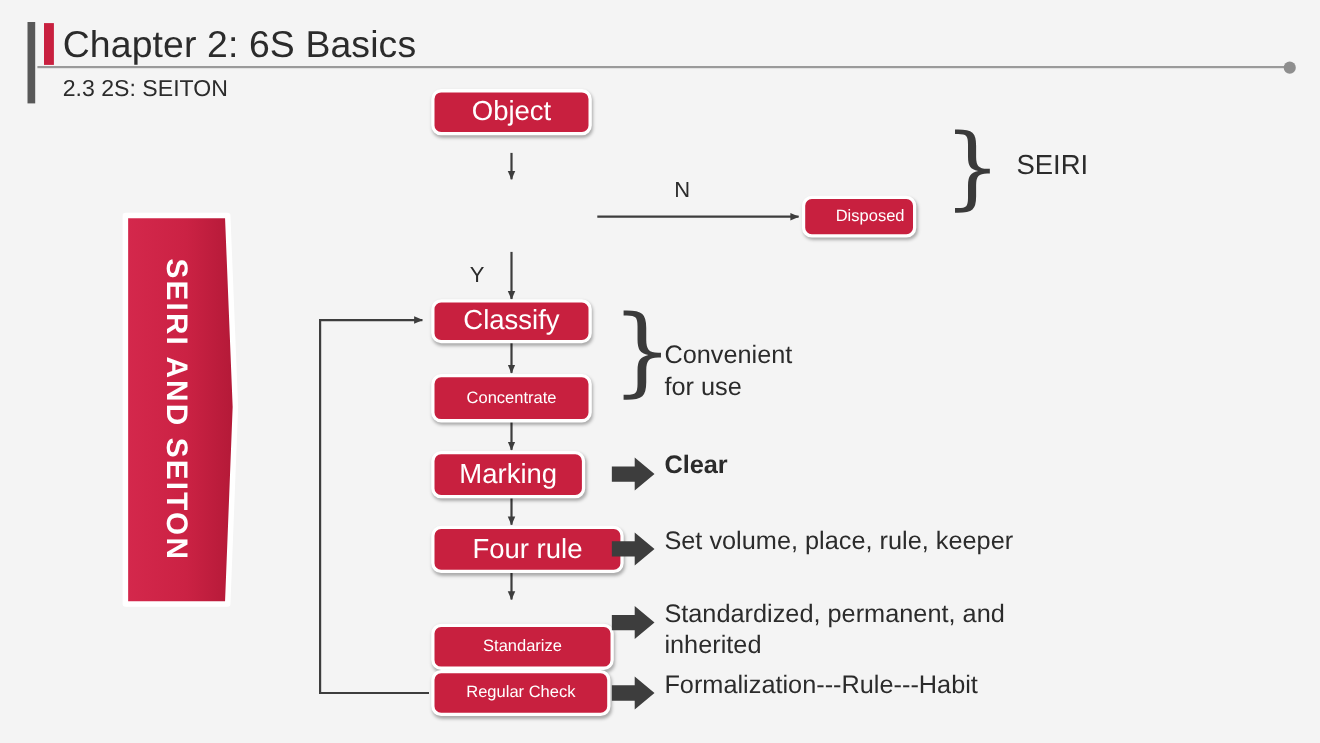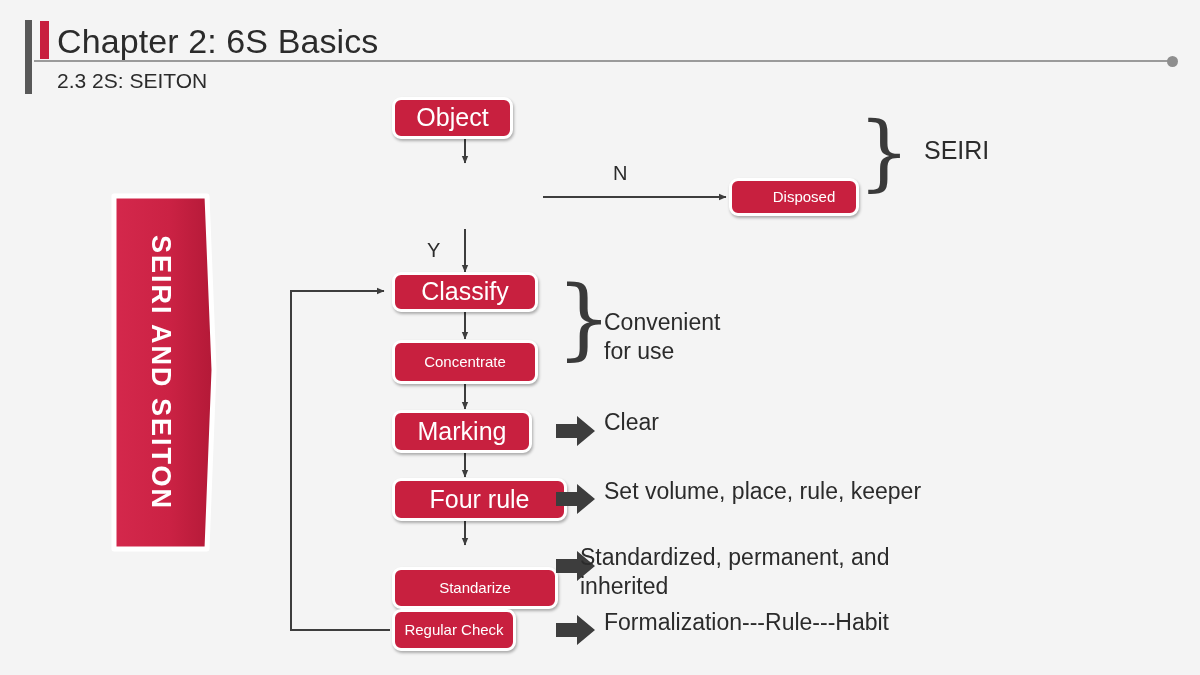--- a/index.html
+++ b/index.html
@@ -225,66 +225,66 @@
 
       <line x1="465" y1="587" x2="465" y2="609" marker-end="url(#arw)"></line>
 
       <path d="M390,630 L291,630 L291,291 L384,291" marker-end="url(#arw)"></path>
     </g>
   </svg>
 
   <div class="edge-label" style="left:613px; top:162px;">N</div>
   <div class="edge-label" style="left:427px; top:239px;">Y</div>
 
-  <div class="node big" style="left:392px; top:97px; width:121px; height:42px;">Object</div>
-
-
-  <div class="node small" style="left:729px; top:178px; width:130px; height:38px;padding-left:20px;">Disposed</div>
+  <div class="node big" style="left:392px; top:81px; width:146px; height:42px;">Object</div>
+
+
+  <div class="node small" style="left:729px; top:178px; width:104px; height:38px;padding-left:20px;">Disposed</div>
 
   <div class="node big" style="left:392px; top:272px; width:146px; height:40px;">Classify</div>
 
   <div class="node small" style="left:392px; top:340px; width:146px; height:44px;">Concentrate</div>
 
   <div class="node big" style="left:392px; top:410px; width:140px; height:43px;">Marking</div>
 
   <div class="node big" style="left:392px; top:478px; width:175px; height:43px;">Four rule</div>
 
   <div class="node small" style="left:392px; top:567px; width:166px; height:42px;">Standarize</div>
 
-  <div class="node small" style="left:392px; top:609px; width:124px; height:42px;">Regular Check</div>
+  <div class="node small" style="left:392px; top:609px; width:163px; height:42px;">Regular Check</div>
 
   <div class="brace" style="left:858px; top:112px; font-size:82px;">}</div>
   <div class="rtext" style="left:912px; top:134px; font-size:25px;margin-left:12px;">SEIRI</div>
 
   <div class="brace" style="left:556px; top:275px; font-size:88px;">}</div>
   <div class="rtext" style="left:604px; top:308px;">
     <div>Convenient</div>
     <div>for use</div>
   </div>
 
   <div class="blockarrow" style="left:556px; top:415px;">
     <svg width="40" height="32" viewBox="0 0 40 32">
       <path d="M0,9 L21,9 L21,1 L39,16 L21,31 L21,23 L0,23 Z" fill="#3d3d3d"></path>
     </svg>
   </div>
-  <div class="rtext" style="left:604px; top:408px;">Clear</div>
+  <div class="rtext" style="left:604px; top:408px;font-weight:bold;">Clear</div>
 
   <div class="blockarrow" style="left:556px; top:483px;">
     <svg width="40" height="32" viewBox="0 0 40 32">
       <path d="M0,9 L21,9 L21,1 L39,16 L21,31 L21,23 L0,23 Z" fill="#3d3d3d"></path>
     </svg>
   </div>
   <div class="rtext" style="left:604px; top:477px;">Set volume, place, rule, keeper</div>
 
   <div class="blockarrow" style="left:556px; top:550px;">
     <svg width="40" height="32" viewBox="0 0 40 32">
       <path d="M0,9 L21,9 L21,1 L39,16 L21,31 L21,23 L0,23 Z" fill="#3d3d3d"></path>
     </svg>
   </div>
-  <div class="rtext" style="left:580px; top:543px;">
+  <div class="rtext" style="left:604px; top:543px;">
     <div>Standardized,   permanent,   and</div>
     <div>inherited</div>
   </div>
 
   <div class="blockarrow" style="left:556px; top:614px;">
     <svg width="40" height="32" viewBox="0 0 40 32">
       <path d="M0,9 L21,9 L21,1 L39,16 L21,31 L21,23 L0,23 Z" fill="#3d3d3d"></path>
     </svg>
   </div>
   <div class="rtext" style="left:604px; top:608px;">Formalization---Rule---Habit</div>

